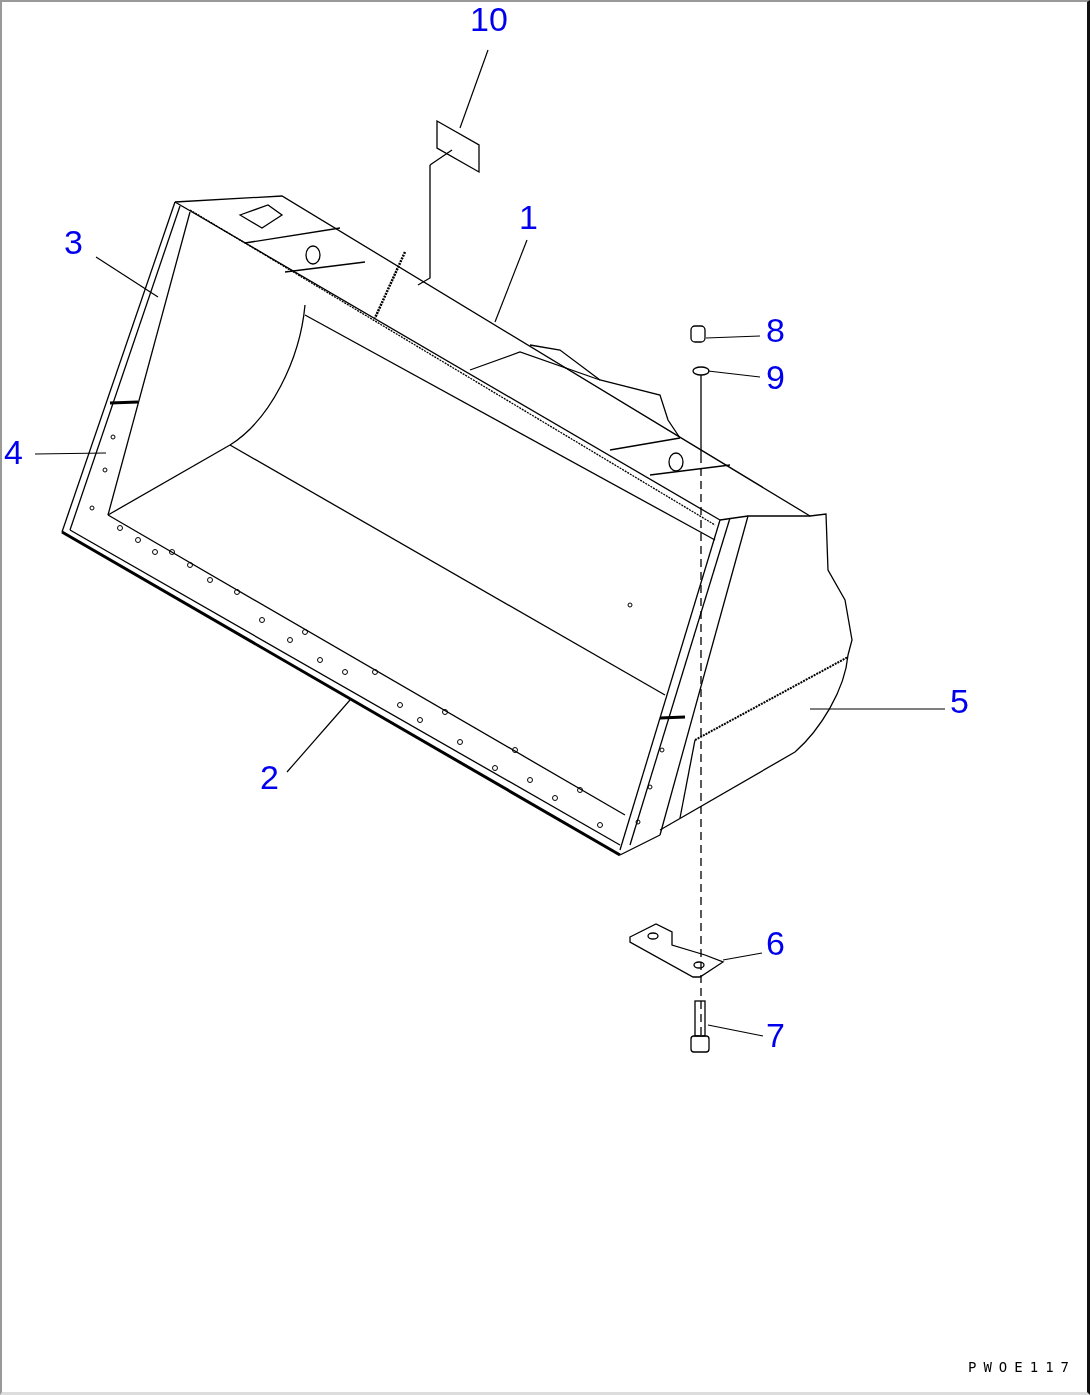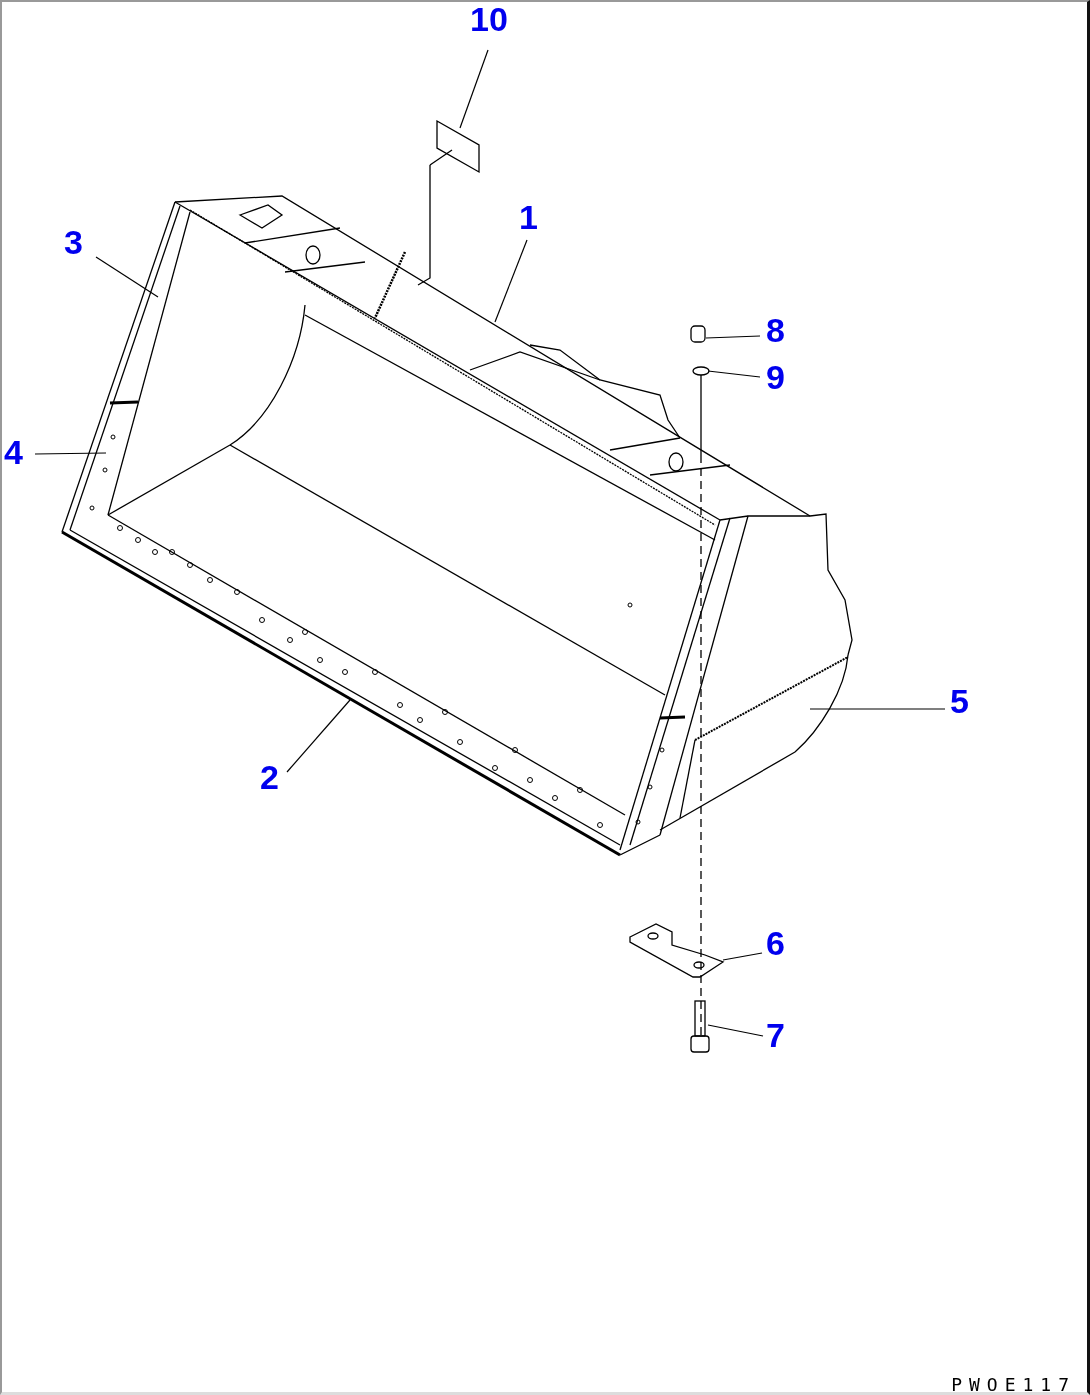--- a/index.html
+++ b/index.html
@@ -1,21 +1,21 @@
 <!DOCTYPE html>
 <html><head>
 <meta charset="utf-8">
 <style>
   html, body { margin: 0; padding: 0; background: #ffffff; }
   body { width: 1090px; height: 1395px; position: relative; overflow: hidden; font-family: "Liberation Sans", sans-serif; }
   .frame { position: absolute; left: 0; top: 0; width: 1090px; height: 1395px; box-sizing: border-box;
            border-top: 2px solid #999999; border-left: 2px solid #999999; border-right: 3px solid #111111; border-bottom: 3px solid #dddddd; }
   svg.drawing { position: absolute; left: 0; top: 0; }
-  .callout { position: absolute; color: #0000ee; font-weight: bold; font-size: 34px; line-height: 1; }
-  .code { position: absolute; right: 14px; bottom: 0; font-family: "DejaVu Sans Mono", monospace; font-size: 18px; letter-spacing: 7px; color: #000; }
+  .callout { position: absolute; color: #0000ee; font-weight: normal; font-size: 34px; line-height: 1; }
+  .code { position: absolute; right: 14px; bottom: 20px; font-family: "DejaVu Sans Mono", monospace; font-size: 14px; letter-spacing: 7px; color: #000; }
 </style>
 </head>
 <body>
 
 <div class="frame"></div>
 
 <svg class="drawing" width="1090" height="1395" viewBox="0 0 1090 1395" fill="none" stroke="#000" stroke-width="1.3">
 
   <g>
 

